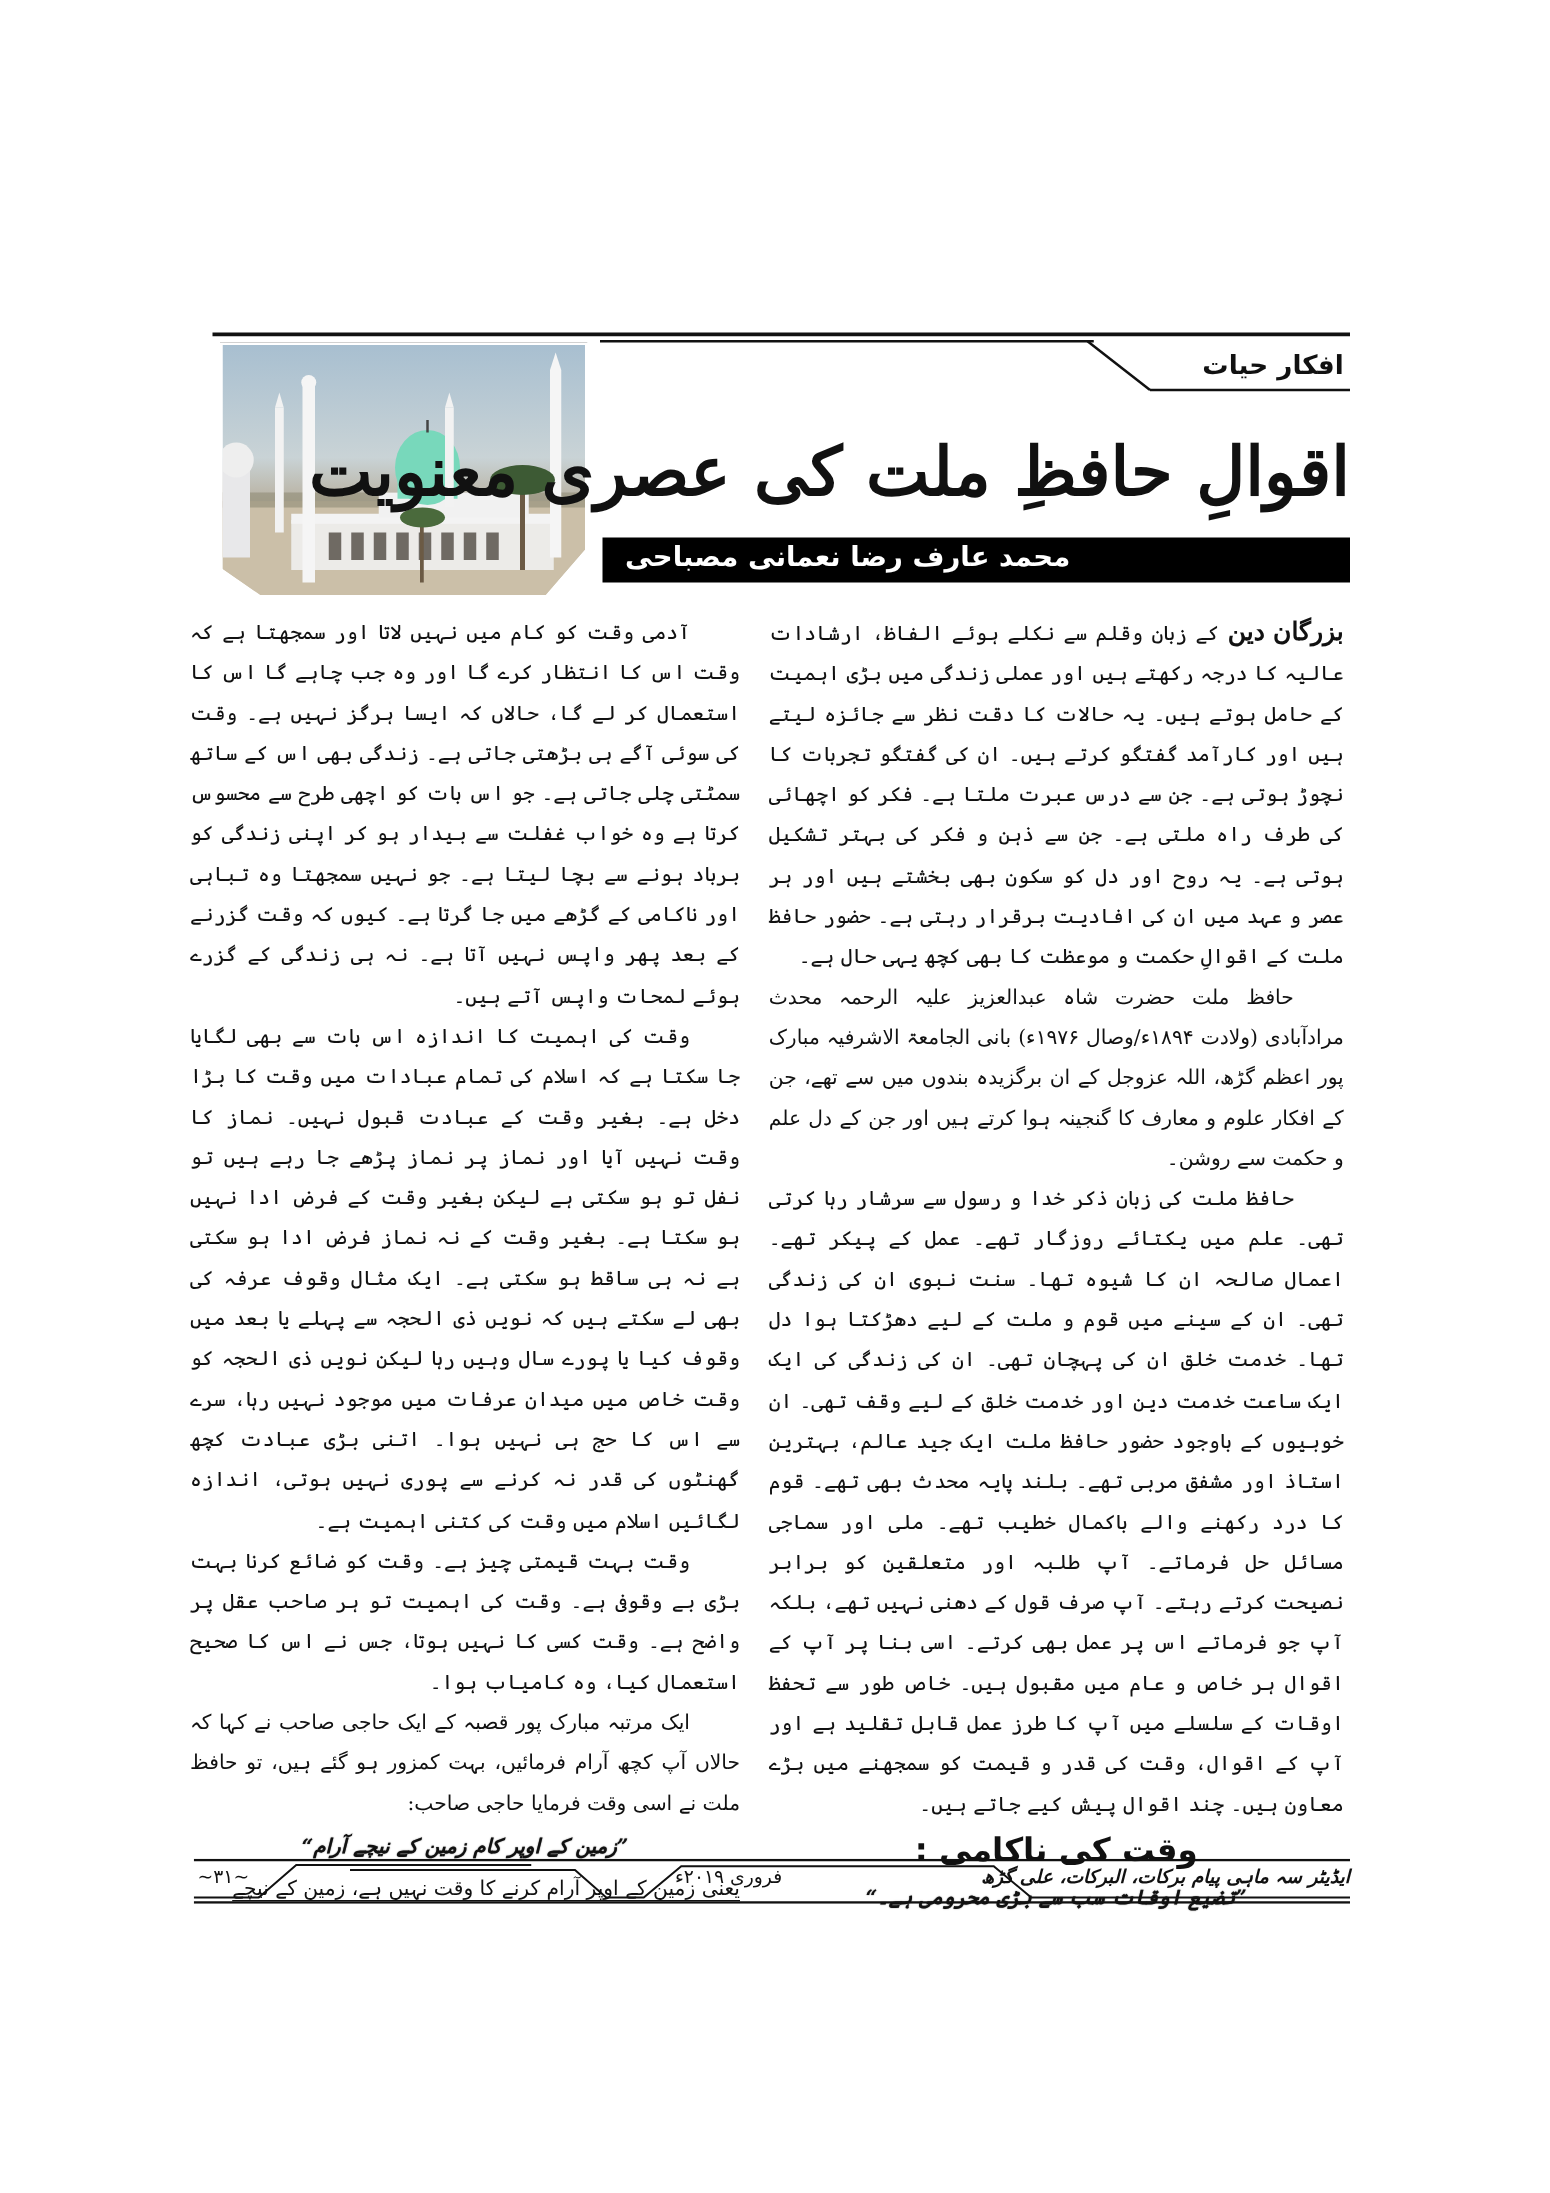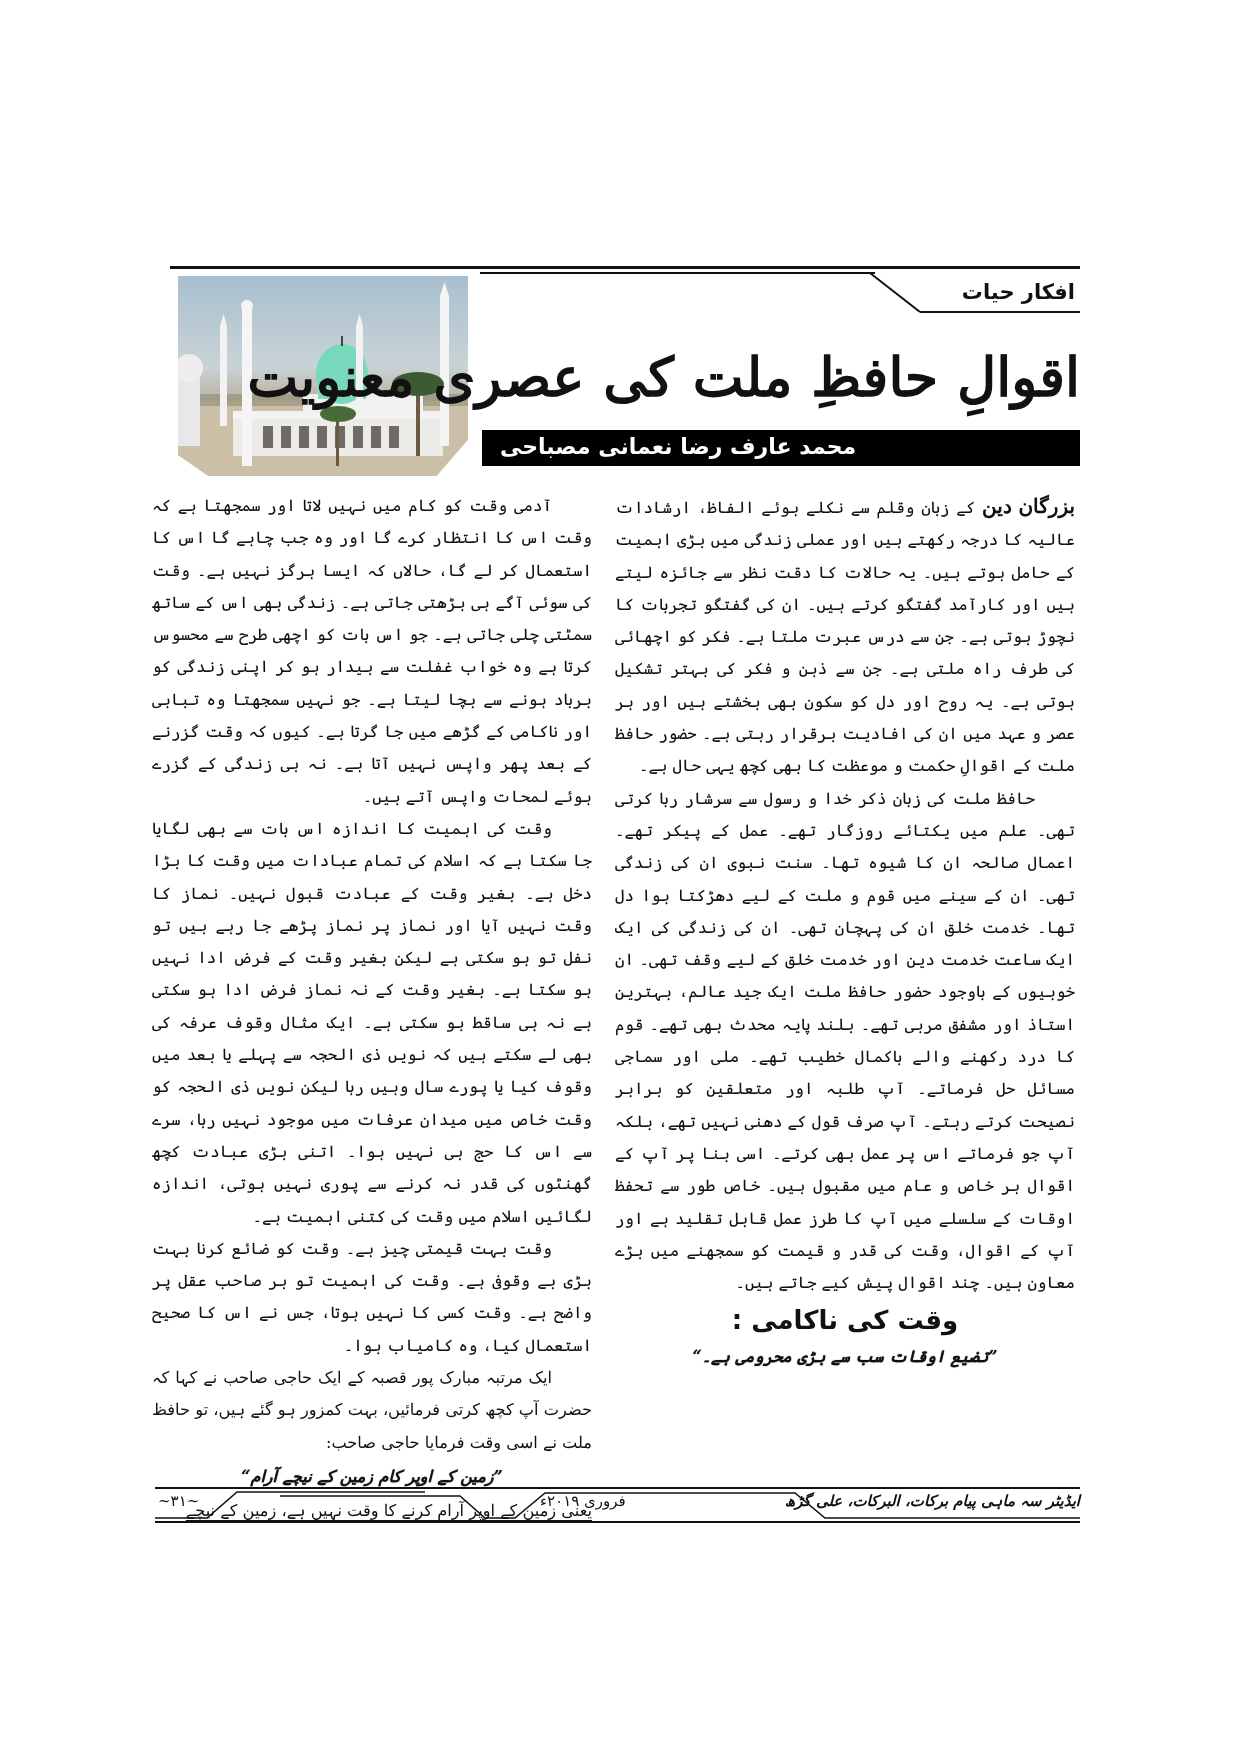--- a/index.html
+++ b/index.html
@@ -96,30 +96,31 @@
     </svg>
   </div>
 
   <div class="title">اقوالِ حافظِ ملت کی عصری معنویت</div>
 
   <div class="author-bar"></div>
   <div class="author-name">محمد عارف رضا نعمانی مصباحی</div>
 
   <div class="col col-right">
     <p><span class="lead-bold">بزرگان دین</span> <span>کے زبان وقلم سے نکلے ہوئے الفاظ، ارشادات عالیہ کا درجہ رکھتے ہیں اور عملی زندگی میں بڑی اہمیت کے حامل ہوتے ہیں۔ یہ حالات کا دقت نظر سے جائزہ لیتے ہیں اور کارآمد گفتگو کرتے ہیں۔ ان کی گفتگو تجربات کا نچوڑ ہوتی ہے۔ جن سے درس عبرت ملتا ہے۔ فکر کو اچھائی کی طرف راہ ملتی ہے۔ جن سے ذہن و فکر کی بہتر تشکیل ہوتی ہے۔ یہ روح اور دل کو سکون بھی بخشتے ہیں اور ہر عصر و عہد میں ان کی افادیت برقرار رہتی ہے۔ حضور حافظ ملت کے اقوالِ حکمت و موعظت کا بھی کچھ یہی حال ہے۔</span></p>
+    <p class="indent">حافظ ملت حضرت شاہ عبدالعزیز علیہ الرحمہ محدث مرادآبادی (ولادت ۱۸۹۴ء/وصال ۱۹۷۶ء) بانی الجامعۃ الاشرفیہ مبارک پور اعظم گڑھ، اللہ عزوجل کے ان برگزیدہ بندوں میں سے تھے، جن کے افکار علوم و معارف کا گنجینہ ہوا کرتے ہیں اور جن کے دل علم و حکمت سے روشن۔</p>
     <p class="indent">حافظ ملت کی زبان ذکر خدا و رسول سے سرشار رہا کرتی تھی۔ علم میں یکتائے روزگار تھے۔ عمل کے پیکر تھے۔ اعمال صالحہ ان کا شیوہ تھا۔ سنت نبوی ان کی زندگی تھی۔ ان کے سینے میں قوم و ملت کے لیے دھڑکتا ہوا دل تھا۔ خدمت خلق ان کی پہچان تھی۔ ان کی زندگی کی ایک ایک ساعت خدمت دین اور خدمت خلق کے لیے وقف تھی۔ ان خوبیوں کے باوجود حضور حافظ ملت ایک جید عالم، بہترین استاذ اور مشفق مربی تھے۔ بلند پایہ محدث بھی تھے۔ قوم کا درد رکھنے والے باکمال خطیب تھے۔ ملی اور سماجی مسائل حل فرماتے۔ آپ طلبہ اور متعلقین کو برابر نصیحت کرتے رہتے۔ آپ صرف قول کے دھنی نہیں تھے، بلکہ آپ جو فرماتے اس پر عمل بھی کرتے۔ اسی بنا پر آپ کے اقوال ہر خاص و عام میں مقبول ہیں۔ خاص طور سے تحفظ اوقات کے سلسلے میں آپ کا طرز عمل قابل تقلید ہے اور آپ کے اقوال، وقت کی قدر و قیمت کو سمجھنے میں بڑے معاون ہیں۔ چند اقوال پیش کیے جاتے ہیں۔</p>
     <div class="subhead">وقت کی ناکامی :</div>
     <div class="quote">”تضیع اوقات سب سے بڑی محرومی ہے۔“</div>
   </div>
 
   <div class="col col-left">
     <p class="indent">آدمی وقت کو کام میں نہیں لاتا اور سمجھتا ہے کہ وقت اس کا انتظار کرے گا اور وہ جب چاہے گا اس کا استعمال کر لے گا، حالاں کہ ایسا ہرگز نہیں ہے۔ وقت کی سوئی آگے ہی بڑھتی جاتی ہے۔ زندگی بھی اس کے ساتھ سمٹتی چلی جاتی ہے۔ جو اس بات کو اچھی طرح سے محسوس کرتا ہے وہ خواب غفلت سے بیدار ہو کر اپنی زندگی کو برباد ہونے سے بچا لیتا ہے۔ جو نہیں سمجھتا وہ تباہی اور ناکامی کے گڑھے میں جا گرتا ہے۔ کیوں کہ وقت گزرنے کے بعد پھر واپس نہیں آتا ہے۔ نہ ہی زندگی کے گزرے ہوئے لمحات واپس آتے ہیں۔</p>
     <p class="indent">وقت کی اہمیت کا اندازہ اس بات سے بھی لگایا جا سکتا ہے کہ اسلام کی تمام عبادات میں وقت کا بڑا دخل ہے۔ بغیر وقت کے عبادت قبول نہیں۔ نماز کا وقت نہیں آیا اور نماز پر نماز پڑھے جا رہے ہیں تو نفل تو ہو سکتی ہے لیکن بغیر وقت کے فرض ادا نہیں ہو سکتا ہے۔ بغیر وقت کے نہ نماز فرض ادا ہو سکتی ہے نہ ہی ساقط ہو سکتی ہے۔ ایک مثال وقوف عرفہ کی بھی لے سکتے ہیں کہ نویں ذی الحجہ سے پہلے یا بعد میں وقوف کیا یا پورے سال وہیں رہا لیکن نویں ذی الحجہ کو وقت خاص میں میدان عرفات میں موجود نہیں رہا، سرے سے اس کا حج ہی نہیں ہوا۔ اتنی بڑی عبادت کچھ گھنٹوں کی قدر نہ کرنے سے پوری نہیں ہوتی، اندازہ لگائیں اسلام میں وقت کی کتنی اہمیت ہے۔</p>
     <p class="indent">وقت بہت قیمتی چیز ہے۔ وقت کو ضائع کرنا بہت بڑی بے وقوفی ہے۔ وقت کی اہمیت تو ہر صاحب عقل پر واضح ہے۔ وقت کسی کا نہیں ہوتا، جس نے اس کا صحیح استعمال کیا، وہ کامیاب ہوا۔</p>
-    <p class="indent">ایک مرتبہ مبارک پور قصبہ کے ایک حاجی صاحب نے کہا کہ حضرت آپ کچھ کرتی فرمائیں، بہت کمزور ہو گئے ہیں، تو حافظ ملت نے اسی وقت فرمایا حاجی صاحب:</p>
+    <p class="indent">ایک مرتبہ مبارک پور قصبہ کے ایک حاجی صاحب نے کہا کہ حالاں آپ کچھ آرام فرمائیں، بہت کمزور ہو گئے ہیں، تو حافظ ملت نے اسی وقت فرمایا حاجی صاحب:</p>
     <div class="quote">”زمین کے اوپر کام زمین کے نیچے آرام“</div>
     <p class="underlined">یعنی زمین کے اوپر آرام کرنے کا وقت نہیں ہے، زمین کے نیچے</p>
   </div>
 
   <svg class="footer-svg" viewBox="0 0 925 36" preserveAspectRatio="none">
     <line x1="0" y1="1" x2="925" y2="1" stroke="#111" stroke-width="2"></line>
     <line x1="0" y1="35" x2="925" y2="35" stroke="#111" stroke-width="2"></line>
     <polyline points="0,31 52,31 82,5 270,5" fill="none" stroke="#111" stroke-width="1.6"></polyline>
     <polyline points="125,8 305,8 330,31 ..." fill="none" stroke="#111" stroke-width="0"></polyline>
     <polyline points="125,9 305,9 330,31 360,31 390,6 640,6 670,31 925,31" fill="none" stroke="#111" stroke-width="1.6"></polyline>

